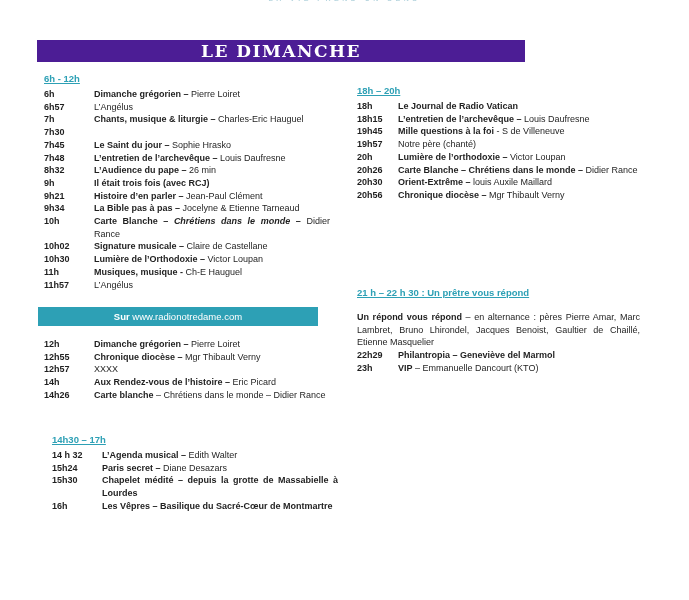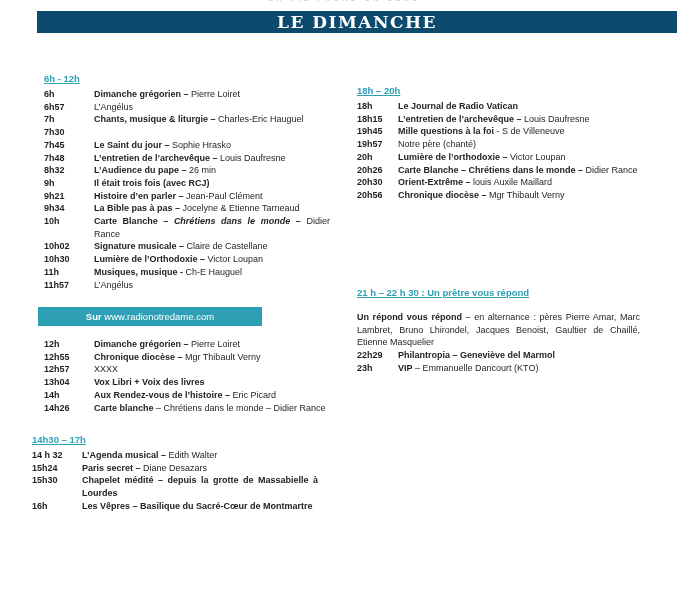--- a/index.html
+++ b/index.html
@@ -13,23 +13,23 @@
     overflow: hidden;
   }
   .tagline {
     position: absolute; top: -5px; left: 0; width: 689px;
     text-align: center;
     font-size: 7px; font-weight: bold;
     letter-spacing: 3.5px;
     color: #b8d6df;
   }
   .title-banner {
-    position: absolute; left: 37px; top: 11px;
-    width: 640px; height: 22px;
-    background: #0c4a6e;
+    position: absolute; left: 37px; top: 40px;
+    width: 488px; height: 22px;
+    background: #4c1d95;
     color: #ffffff;
     text-align: center;
     font-family: "DejaVu Serif", serif;
     font-weight: bold;
     font-size: 17px;
     letter-spacing: 1.5px;
     line-height: 22px;
   }
   .section { position: absolute; }
   .sec-heading {
@@ -42,36 +42,36 @@
   }
   .rows { }
   .row { display: flex; font-size: 9px; line-height: 12.7px; }
   .time { flex: 0 0 50px; font-weight: bold; }
   .col-right .time { flex: 0 0 41px; }
   .prog { flex: 1; text-align: justify; }
   .b { font-weight: bold; }
   .i { font-style: italic; }
   .web-banner {
     position: absolute; left: 38px; top: 307px;
-    width: 224px; height: 19px;
+    width: 280px; height: 19px;
     background: #2da0b5;
     color: #ffffff;
     text-align: center;
     font-size: 9.5px;
     line-height: 19px;
   }
   .para {
     font-size: 9px; line-height: 12.7px;
     text-align: justify;
     margin-top: 11px;
   }
   .night-rows { }
   #sec-morning        { left: 44px;  top: 72px;  width: 286px; }
   #sec-afternoon      { left: 44px;  top: 338px; width: 286px; }
-  #sec-late-afternoon { left: 32px;  top: 433px; width: 286px; }
+  #sec-late-afternoon { left: 52px;  top: 433px; width: 286px; }
   #sec-evening        { left: 357px; top: 84px;  width: 283px; }
   #sec-night          { left: 357px; top: 286px; width: 283px; }
 </style>
 </head>
 <body>
 
 <div class="tagline">LA VIE PREND UN SENS</div>
 
 <div class="title-banner">
   <span>LE DIMANCHE</span>
@@ -154,24 +154,20 @@
       </div>
       <div class="row">
         <span class="time">12h55</span>
         <span class="prog"><span class="b">Chronique diocèse –</span><span> Mgr Thibault Verny</span></span>
       </div>
       <div class="row">
         <span class="time">12h57</span>
         <span class="prog"><span>XXXX</span></span>
       </div>
       <div class="row">
-        <span class="time">13h04</span>
-        <span class="prog"><span class="b">Vox Libri + Voix des livres</span></span>
-      </div>
-      <div class="row">
         <span class="time">14h</span>
         <span class="prog"><span class="b">Aux Rendez-vous de l’histoire –</span><span> Eric Picard</span></span>
       </div>
       <div class="row">
         <span class="time">14h26</span>
         <span class="prog"><span class="b">Carte blanche</span><span> – Chrétiens dans le monde – Didier Rance</span></span>
       </div>
     </div>
 </div>
 

